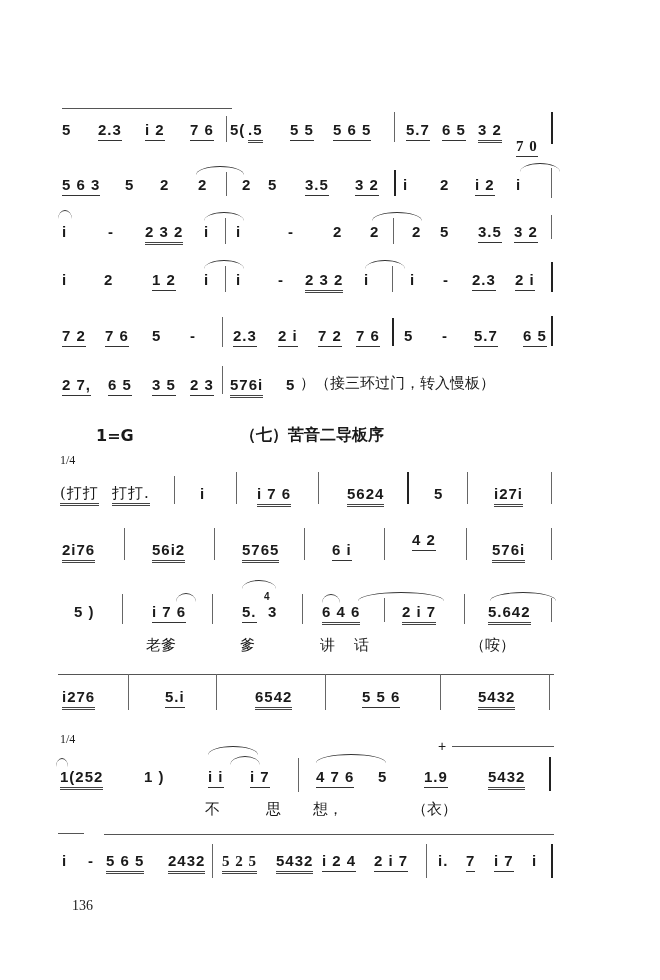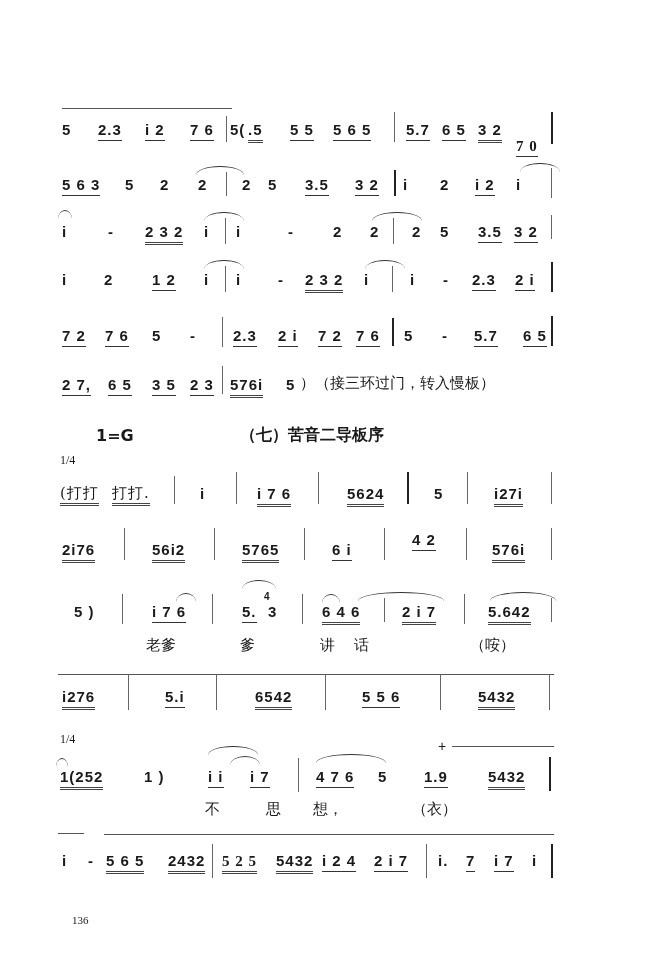--- a/index.html
+++ b/index.html
@@ -10,21 +10,21 @@
   .n.u1 { border-bottom:1px solid #333; padding-bottom:1px; }
   .n.u2 { border-bottom:3px double #444; padding-bottom:1px; }
   .bar { position:absolute; width:1.5px; background:#222; }
   .bar.thin { background:#666; width:1px; }
   .slur { position:absolute; border-top:1.2px solid #333; border-radius:50% 50% 0 0 / 100% 100% 0 0; height:8px; }
   .line { position:absolute; height:1px; background:#555; }
   .cjk { position:absolute; font-family:"DejaVu Serif","Liberation Serif",serif; font-size:15px; white-space:nowrap; }
   .lyric { position:absolute; font-family:"DejaVu Serif","Liberation Serif",serif; font-size:15px; white-space:nowrap; }
   .small { position:absolute; font-family:"Liberation Serif",serif; font-size:12px; }
   .title { position:absolute; font-weight:bold; font-size:16px; font-family:"DejaVu Sans",sans-serif; white-space:nowrap; }
-  .pagenum { position:absolute; font-family:"Liberation Serif",serif; font-size:11px;margin-top:16px; }
+  .pagenum { position:absolute; font-family:"Liberation Serif",serif; font-size:14px; }
 </style>
 </head>
 <body>
 
 <div class="line" style="left:62px;top:108px;width:170px;"></div>
 <div class="n" style="left:62px;top:121px;">5</div>
 <div class="n u1" style="left:98px;top:121px;">2.3</div>
 <div class="n u1" style="left:145px;top:121px;">i 2</div>
 <div class="n u1" style="left:190px;top:121px;">7 6</div>
 <div class="bar thin" style="left:226px;top:116px;height:26px;"></div>

